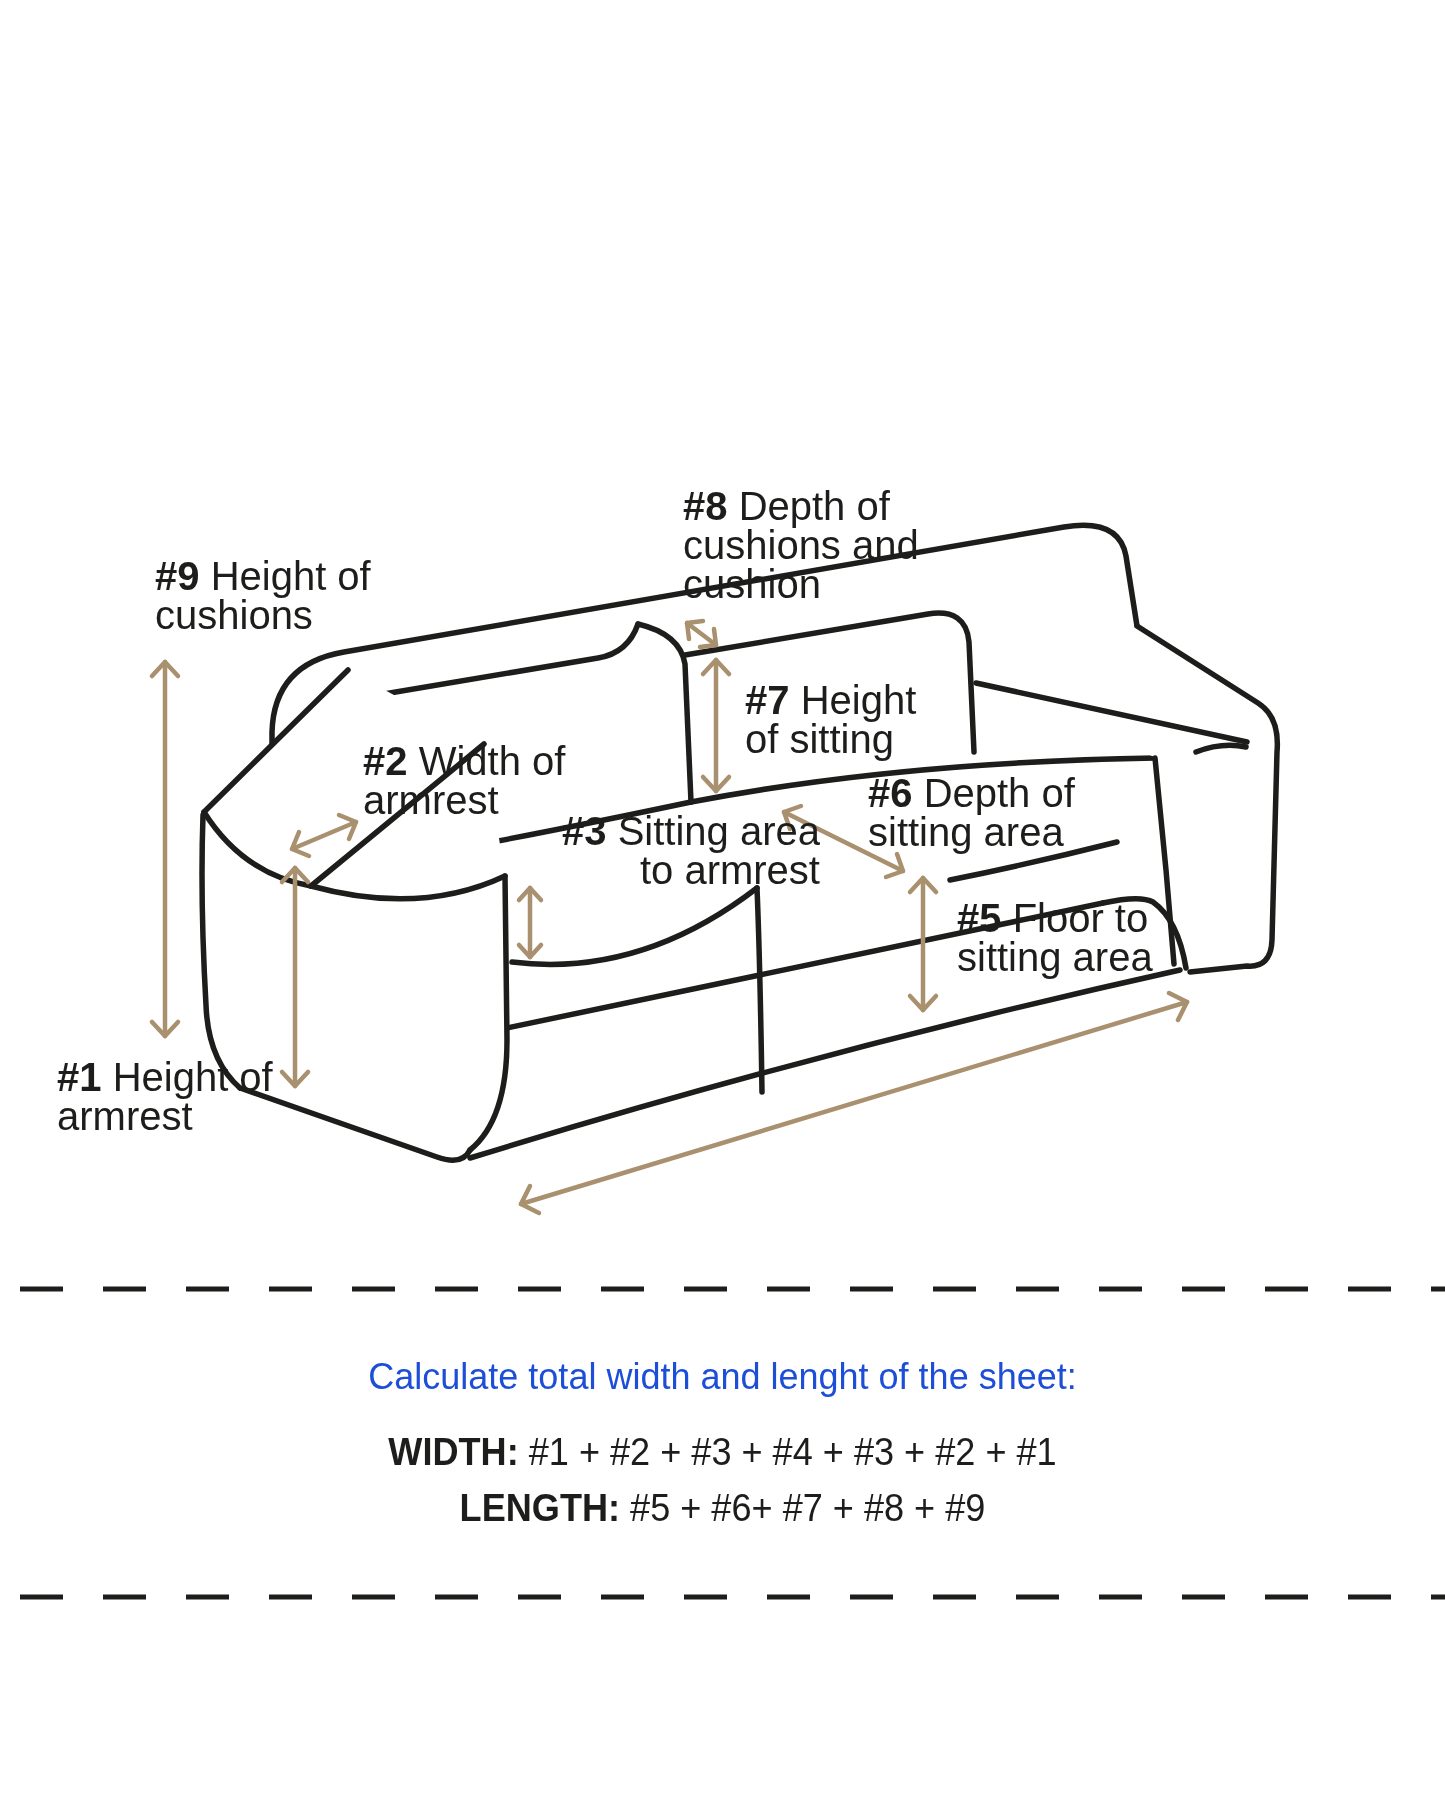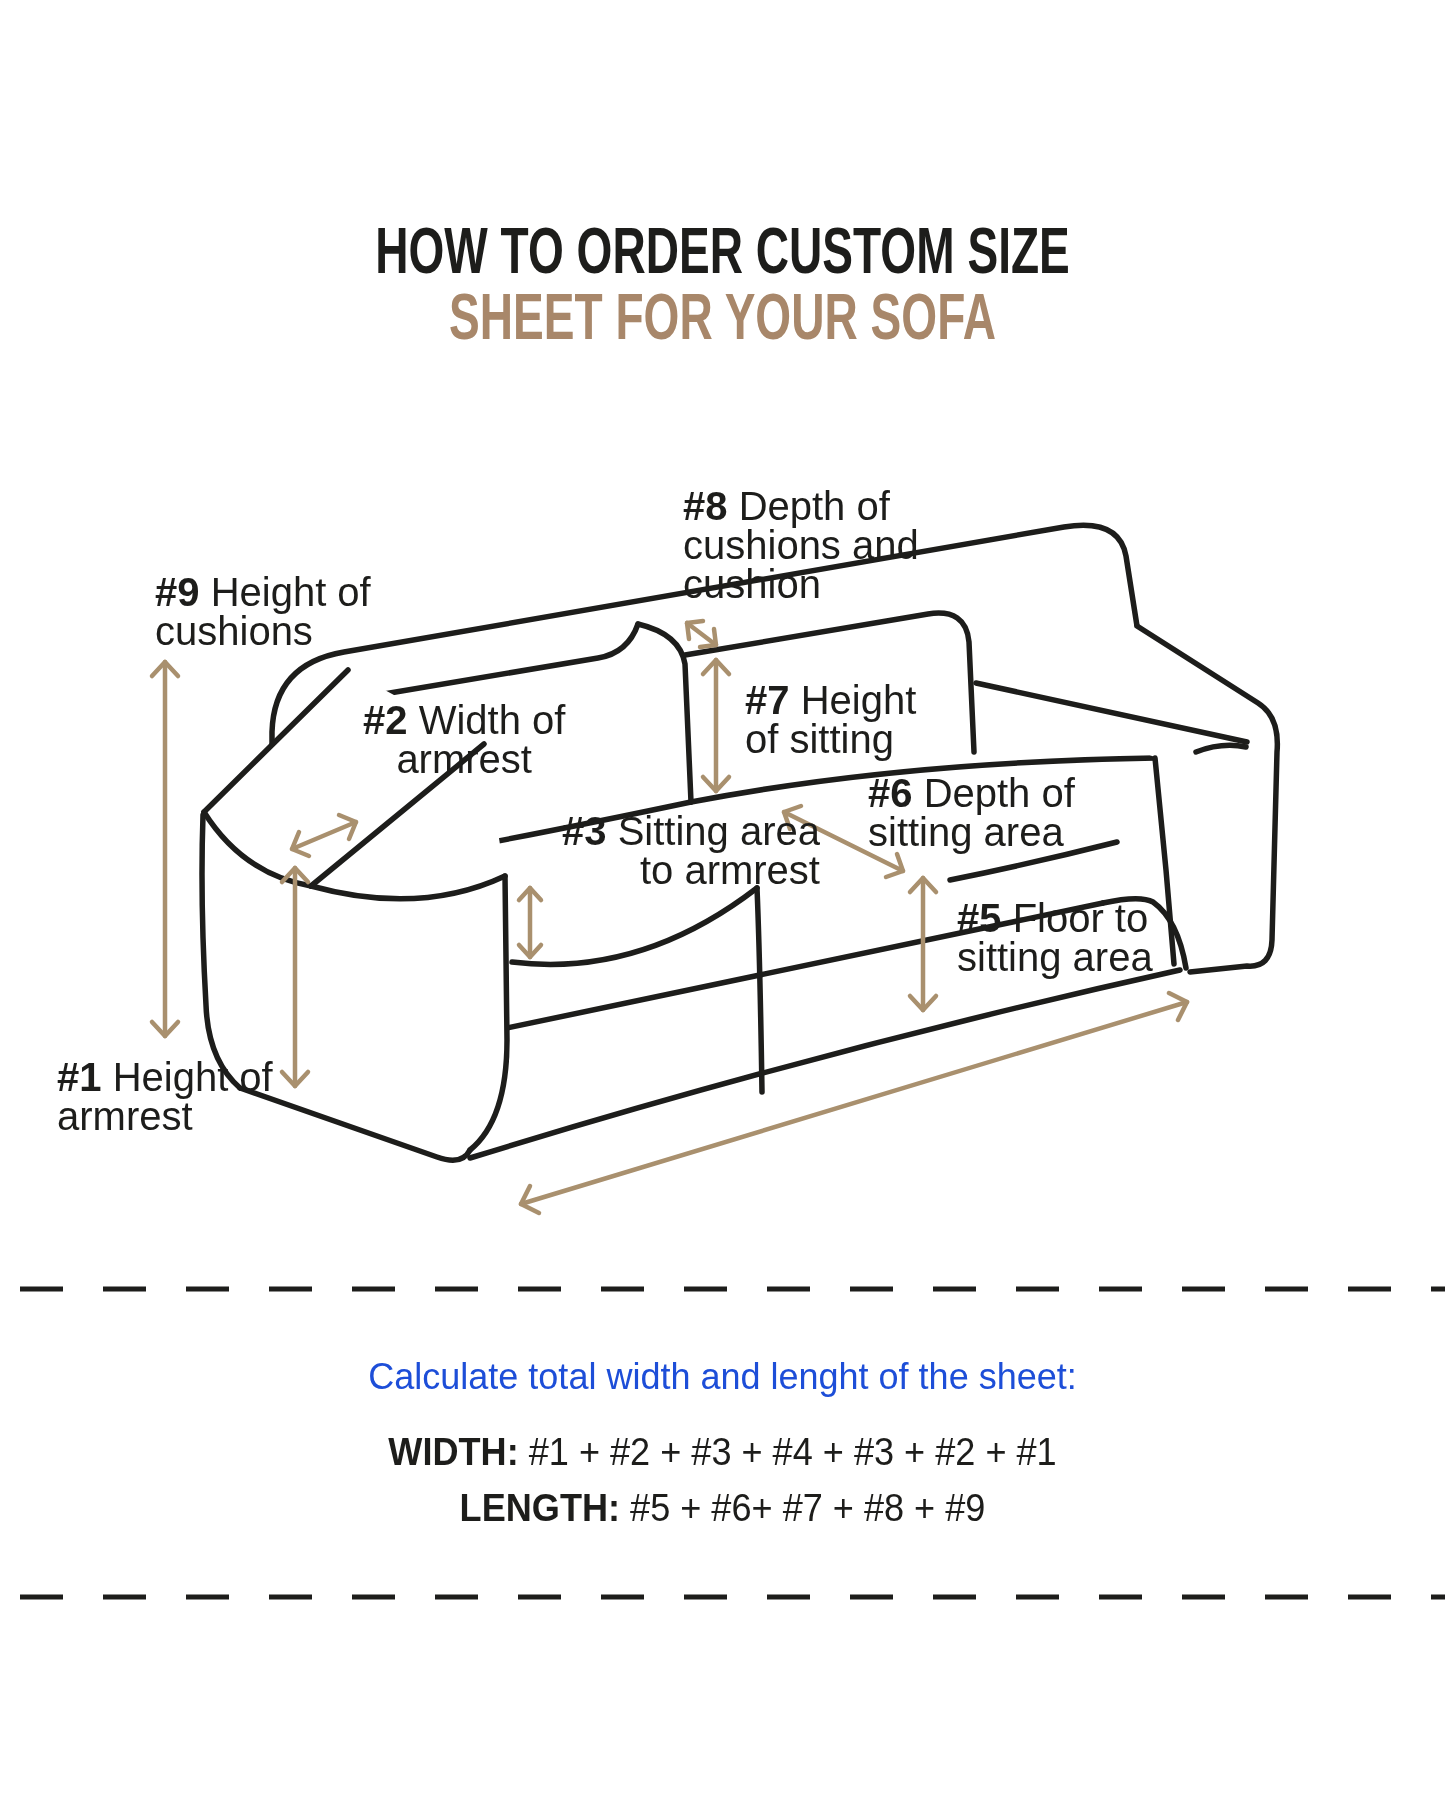--- a/index.html
+++ b/index.html
@@ -26,24 +26,20 @@
   .calc-line{position:absolute;left:0;width:1445px;text-align:center;font-size:38px;color:#1d1d1b;transform:scaleX(0.95);transform-origin:center;white-space:nowrap;}
   .calc-line .lbl{font-weight:700;}
   .calc-line.w{top:1431px;}
   .calc-line.lg{top:1487px;}
 </style>
 </head>
 <body>
 
 <div id="stage">
 
-  <div class="title-block">
-    <div class="title-line l1">HOW TO ORDER CUSTOM SIZE</div>
-    <div class="title-line l2">SHEET FOR YOUR SOFA</div>
-  </div>
 
   <svg id="sofa" width="1445" height="1806" viewBox="0 0 1445 1806">
 
     <g>
       <path class="ln" d="M 272,823 L 272,732 Q 274,664 344,652 L 1064,527 Q 1119,518 1126,556 L 1137,626"></path>
     </g>
 
     <g>
       <path class="ln" d="M 322,880 L 318,754 Q 317,705 372,696 L 598,658 Q 628,653 638,624"></path>
       <path class="ln" d="M 638,624 Q 680,634 685,664 L 691,802"></path>
@@ -129,21 +125,21 @@
     <line class="dash" x1="20" y1="1289" x2="1445" y2="1289"></line>
     <line class="dash" x1="20" y1="1597" x2="1445" y2="1597"></line>
   </svg>
 
   <div class="mlabel" style="left:57px;top:1058px;">
     <span class="num">#1</span>
     <span>Height of</span><br>
     <span>armrest</span>
   </div>
 
-  <div class="mlabel" style="left:363px;top:701px;text-align:center;">
+  <div class="mlabel" style="left:363px;top:742px;">
     <span class="num">#2</span>
     <span>Width of</span><br>
     <span>armrest</span>
   </div>
 
   <div class="mlabel" style="left:562px;top:812px;text-align:right;">
     <span class="num">#3</span>
     <span>Sitting area</span><br>
     <span>to armrest</span>
   </div>
@@ -167,21 +163,21 @@
     <span>of sitting</span>
   </div>
 
   <div class="mlabel" style="left:683px;top:487px;">
     <span class="num">#8</span>
     <span>Depth of</span><br>
     <span>cushions and</span><br>
     <span>cushion</span>
   </div>
 
-  <div class="mlabel" style="left:155px;top:557px;margin-top:16px;">
+  <div class="mlabel" style="left:155px;top:557px;">
     <span class="num">#9</span>
     <span>Height of</span><br>
     <span>cushions</span>
   </div>
 
   <div class="calc-head">Calculate total width and lenght of the sheet:</div>
   <div class="calc-line w">
     <span class="lbl">WIDTH:</span>
     <span>#1 + #2 + #3 + #4 + #3 + #2 + #1</span>
   </div>

